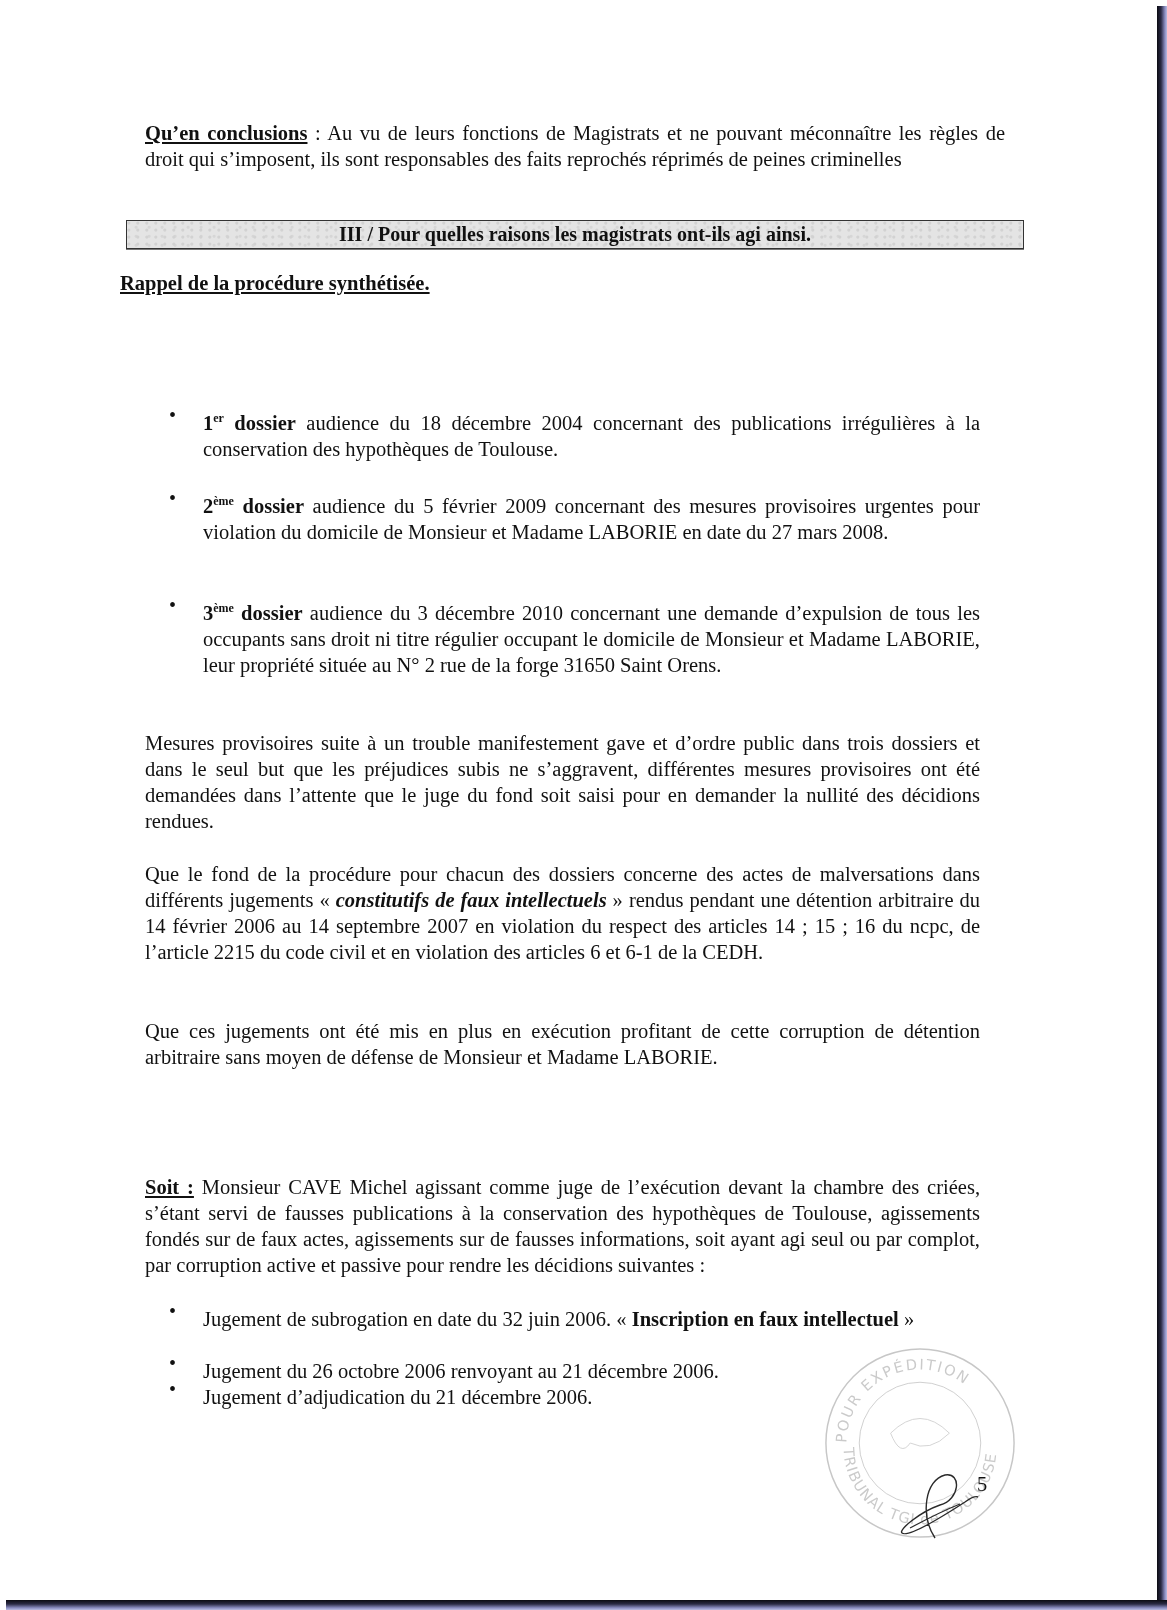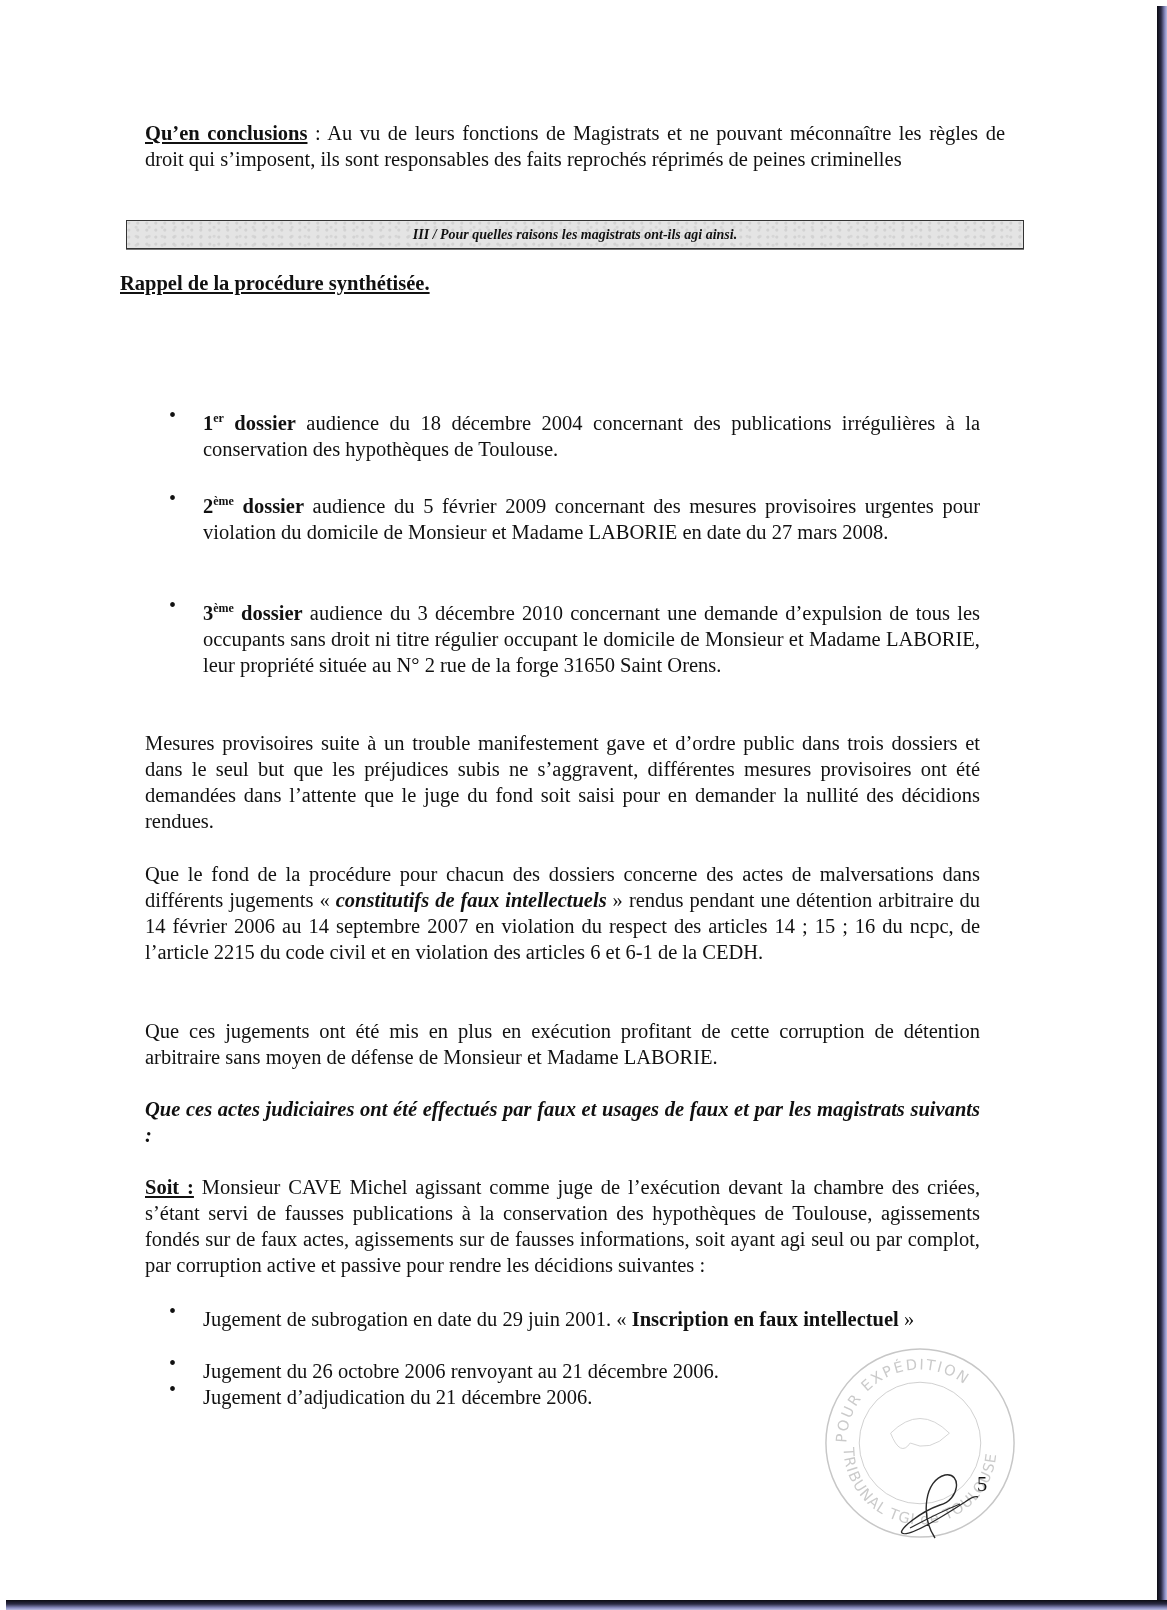--- a/index.html
+++ b/index.html
@@ -62,24 +62,23 @@
     width: 896px;
     height: 27px;
     border: 1.5px solid #333333;
     background-color: #e4e4e4;
     background-image:
       radial-gradient(circle at 20% 30%, #d2d2d2 1px, transparent 2px),
       radial-gradient(circle at 70% 70%, #d6d6d6 1px, transparent 2px);
     background-size: 9px 7px, 13px 9px;
     text-align: center;
     font-weight: bold;
-    font-size: 14px;
+    font-size: 20px;
     line-height: 27px;
     box-shadow: 0 1px 0 #777;
-    font-style: italic;
   }
   .heading-rappel {
     position: absolute;
     left: 120px;
     top: 272px;
     font-weight: bold;
     text-decoration: underline;
     font-size: 20.5px;
   }
   .block { position: absolute; left: 137px; width: 851px; font-size: 20.5px; line-height: 26px; }
@@ -161,31 +160,28 @@
   </div>
 
   <div class="block" style="top:853px;">
     <p><span>Que le fond de la procédure pour chacun des dossiers concerne des actes de malversations dans différents jugements « </span><span class="bi">constitutifs de faux intellectuels</span><span> » rendus pendant une détention arbitraire du 14 février 2006 au 14 septembre 2007 en violation du respect des articles 14 ; 15 ; 16 du ncpc, de l’article 2215 du code civil et en violation des articles 6 et 6-1 de la CEDH.</span></p>
   </div>
 
   <div class="block" style="top:1010px;">
     <p>Que ces jugements ont été mis en plus en exécution profitant de cette corruption de détention arbitraire sans moyen de défense de Monsieur et Madame LABORIE.</p>
   </div>
 
-  <div class="block" style="top:1088px;">
-    <p class="bi">Que ces actes judiciaires ont été effectués par faux et usages de faux et par les magistrats suivants :</p>
-  </div>
 
   <div class="block" style="top:1166px;">
     <p><span class="ul-bold">Soit :</span><span> Monsieur CAVE Michel agissant comme juge de l’exécution devant la chambre des criées, s’étant servi de fausses publications à la conservation des hypothèques de Toulouse, agissements fondés sur de faux actes, agissements sur de fausses informations, soit ayant agi seul ou par complot, par corruption active et passive pour rendre les décidions suivantes :</span></p>
   </div>
 
   <div class="bullet-item" style="top:1298px;">
     <span class="bullet-dot">•</span>
-    <p class="bullet-text"><span>Jugement de subrogation en date du 29 juin 2001. « </span><span class="b">Inscription en faux intellectuel</span><span> »</span></p>
+    <p class="bullet-text"><span>Jugement de subrogation en date du 32 juin 2006. « </span><span class="b">Inscription en faux intellectuel</span><span> »</span></p>
   </div>
 
   <div class="bullet-item" style="top:1350px;">
     <span class="bullet-dot">•</span>
     <p class="bullet-text"><span>Jugement du 26 octobre 2006 renvoyant au 21 décembre 2006.</span></p>
   </div>
 
   <div class="bullet-item" style="top:1376px;">
     <span class="bullet-dot">•</span>
     <p class="bullet-text"><span>Jugement d’adjudication du 21 décembre 2006.</span></p>

